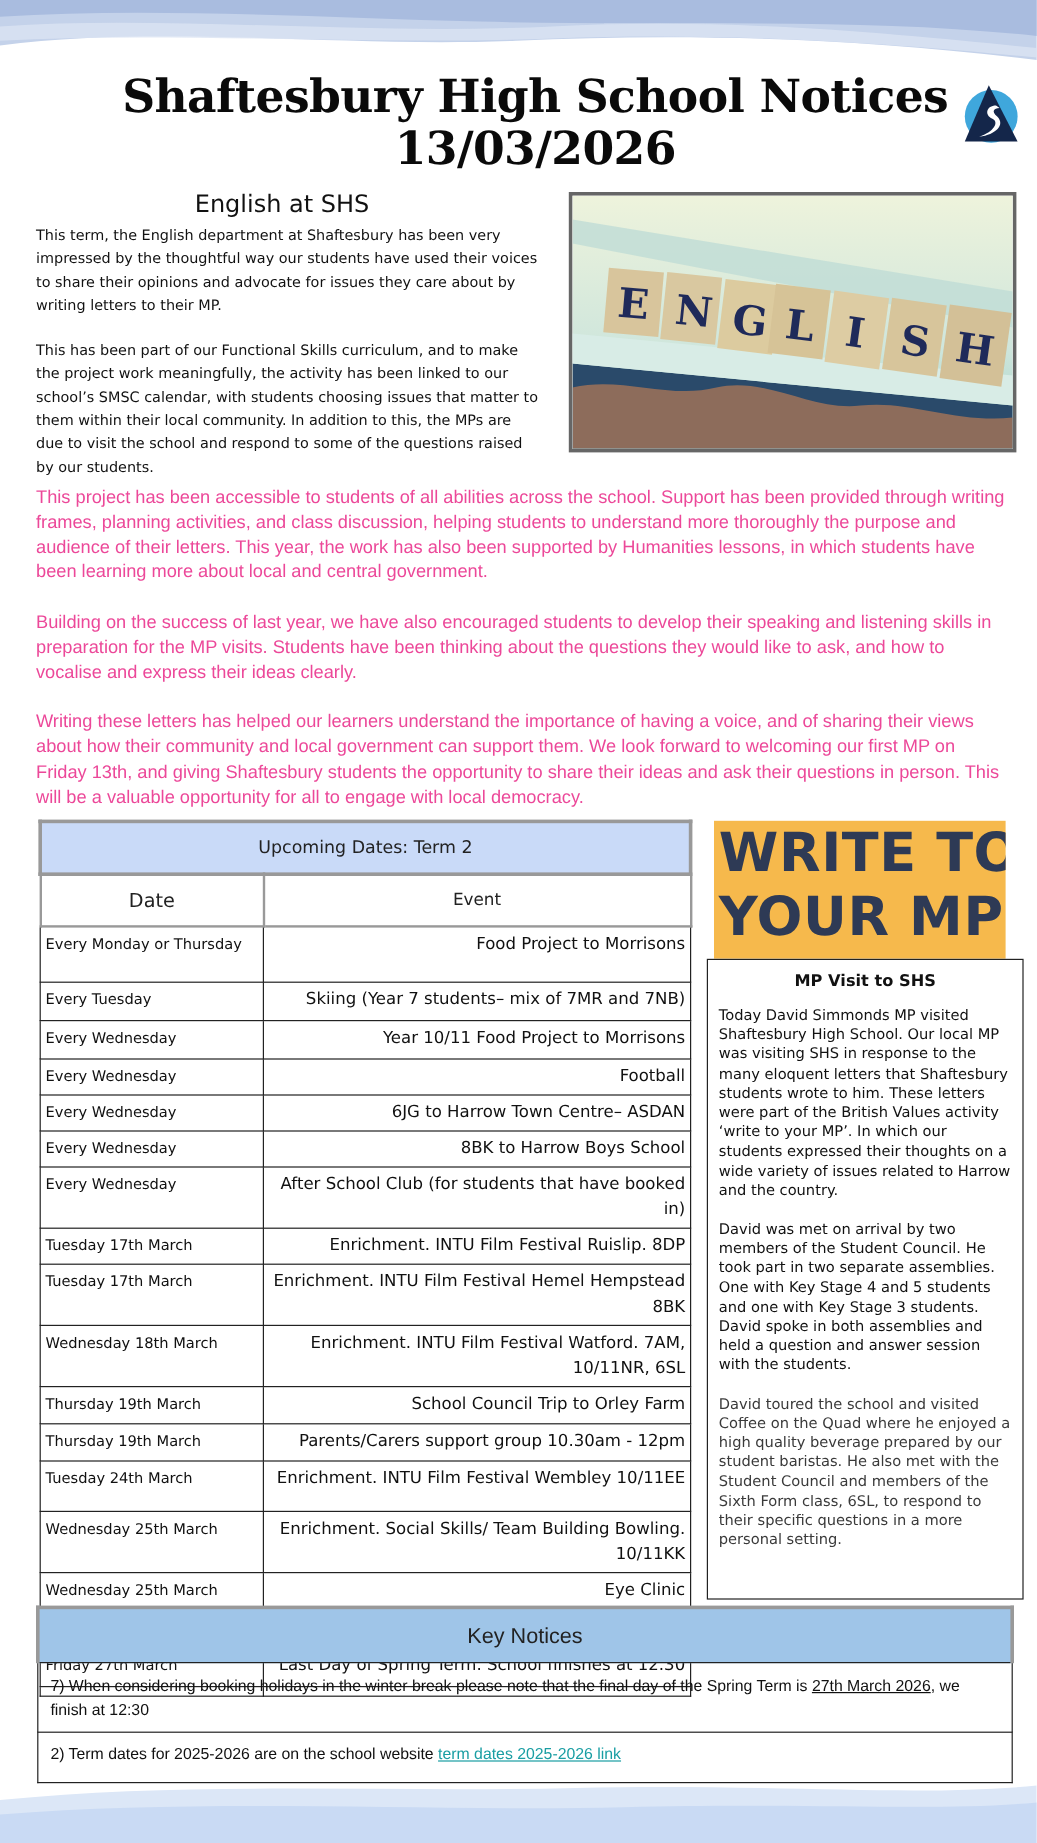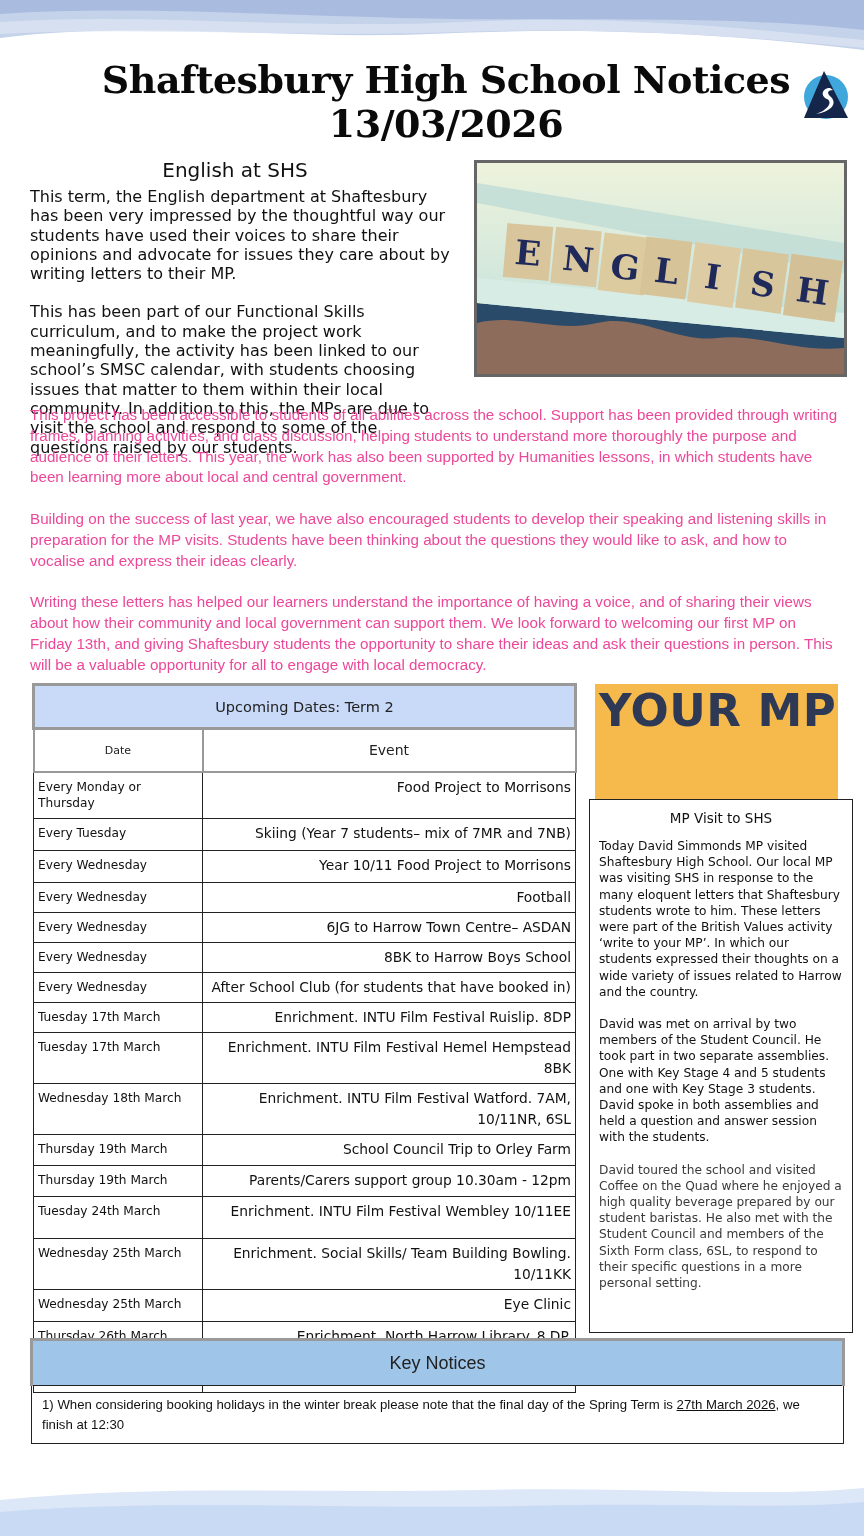--- a/index.html
+++ b/index.html
@@ -15,21 +15,21 @@
     font-size: 38px; line-height: 44px; color: #0a0a0a; letter-spacing: -0.5px;
   }
   .logo { position: absolute; left: 800px; top: 68px; width: 52px; height: 54px; }
 
   .section-heading {
     position: absolute; left: 30px; top: 158px; width: 410px; text-align: center;
     font-family: "DejaVu Sans", sans-serif; font-size: 20px; color: #111;
   }
   .intro {
     position: absolute; left: 30px; top: 187px; width: 420px;
-    font-family: "DejaVu Sans", sans-serif; font-size: 16px; line-height: 19.3px; color: #111;
+    font-family: "DejaVu Sans", sans-serif; font-size: 12px; line-height: 19.3px; color: #111;
   }
   .intro p { margin-bottom: 19px; }
   .english-photo {
     position: absolute; left: 474px; top: 160px; width: 373px; height: 217px;
     border: 3px solid #666; overflow: hidden;
   }
   .body-text {
     position: absolute; left: 30px; top: 405px; width: 812px;
     font-family: "Liberation Sans", sans-serif; font-size: 15.2px; line-height: 20.8px; color: #ec4899;
   }
@@ -40,21 +40,21 @@
     position: absolute; left: 32px; top: 683px; width: 545px;
     border-collapse: collapse; font-family: "DejaVu Sans", sans-serif;
   }
   .dates-table th.caption {
     background: #c9daf8; border: 3px solid #999; height: 44px;
     font-weight: normal; font-size: 14.5px; color: #222;
   }
   .dates-table th.colhead {
     border: 2px solid #999; border-top: none; height: 43px; font-weight: normal; color: #222;
   }
-  .dates-table th.colhead.date { font-size: 11px; width: 169px; }
+  .dates-table th.colhead.date { font-size: 16px; width: 186px; }
   .dates-table th.colhead.event { font-size: 14px; }
   .dates-table td {
     border: 1px solid #222; vertical-align: top; padding: 6px 4px 4px 4px;
     color: #111;
   }
   .dates-table td.date { font-size: 12.2px; line-height: 16px; padding-top: 6px; }
   .dates-table td.event { font-size: 13.8px; line-height: 21px; padding-top: 4px; padding-left: 3px; text-align: right; }
 
   .mp-banner {
     position: absolute; left: 595px; top: 684px; width: 243px; height: 115px;
@@ -63,21 +63,21 @@
   .mp-banner span {
     display: block; font-family: "DejaVu Sans", sans-serif; font-weight: bold;
     font-size: 45px; line-height: 53px; color: #2e3a55; letter-spacing: 0.5px;
     white-space: nowrap; padding-left: 4px;
   }
   .mp-box {
     position: absolute; left: 589px; top: 799px; width: 264px; height: 534px;
     border: 1px solid #222; background: #fff; padding: 10px 9px;
     font-family: "DejaVu Sans", sans-serif;
   }
-  .mp-box h3 { font-size: 13.5px; font-weight: normal; text-align: center; margin-bottom: 12px; color: #111; }
+  .mp-box h3 { font-size: 13.5px; font-weight: bold; text-align: center; margin-bottom: 12px; color: #111; }
   .mp-box p { font-size: 12.2px; line-height: 16.2px; color: #111; margin-bottom: 16px; }
   .mp-box p.muted { color: #3a3a3a; }
 
   .notices {
     position: absolute; left: 30px; top: 1338px; width: 815px;
     border-collapse: collapse; font-family: "Liberation Sans", sans-serif;
   }
   .notices th {
     background: #9fc5e8; height: 46px; font-weight: normal; font-size: 18px; color: #222;
     border: 3px solid #999; border-bottom: 1px solid #222;
@@ -237,40 +237,46 @@
         <td class="event">Last Day of Spring Term. School finishes at 12.30</td>
       </tr>
     <tr style="height:8px">
         <td class="date" style="padding:0"></td>
         <td class="event" style="padding:0"></td>
       </tr>
   </tbody>
 </table>
 
 <div class="mp-banner">
+  <span>WRITE TO</span>
   <span>YOUR MP</span>
 </div>
 
 <div class="mp-box">
   <h3>MP Visit to SHS</h3>
   <p>Today David Simmonds MP visited Shaftesbury High School. Our local MP was visiting SHS  in response to the many eloquent letters that Shaftesbury students wrote to him. These letters were part of the British Values activity ‘write to your MP’. In which our students expressed their thoughts on a wide variety of issues related to Harrow and the country.</p>
   <p>David was met on arrival by two members of the Student Council. He took part in two separate assemblies. One with Key Stage 4 and 5 students and one with Key Stage 3 students. David spoke in both assemblies and held a question and answer session with the students.</p>
   <p class="muted">David toured the school and visited Coffee on the Quad where he enjoyed a high quality beverage prepared by our student baristas. He also met with the Student Council and members of the Sixth Form class, 6SL, to respond to their specific questions in a more personal setting.</p>
 </div>
 
 <table class="notices">
   <thead>
     <tr>
         <th>Key Notices</th>
       </tr>
   </thead>
   <tbody>
     <tr>
       <td class="n1">
-        <span>1) When considering booking holidays in the winter break please note that the final day of the Spring Term is </span><span class="underline">27th March 2026</span><span>, we finish at 12:30</span>
+        <span>7) When considering booking holidays in the winter break please note that the final day of the Spring Term is </span><span class="underline">27th March 2026</span><span>, we finish at 12:30</span>
+      </td>
+    </tr>
+    <tr>
+      <td class="n2">
+        <span>2) Term dates for 2025-2026 are on the school website </span><a class="link">term dates 2025-2026 link</a>
       </td>
     </tr>
   </tbody>
 </table>
 
 <svg class="wave-bottom" viewBox="0 0 864 56" preserveAspectRatio="none">
   <path d="M0 20 C160 4 320 14 480 10 C640 6 760 18 864 8 V56 H0 Z" fill="#dce7f7"></path>
   <path d="M0 32 C180 18 360 30 520 26 C680 22 780 30 864 22 V56 H0 Z" fill="#c9daf4"></path>
 </svg>
 

